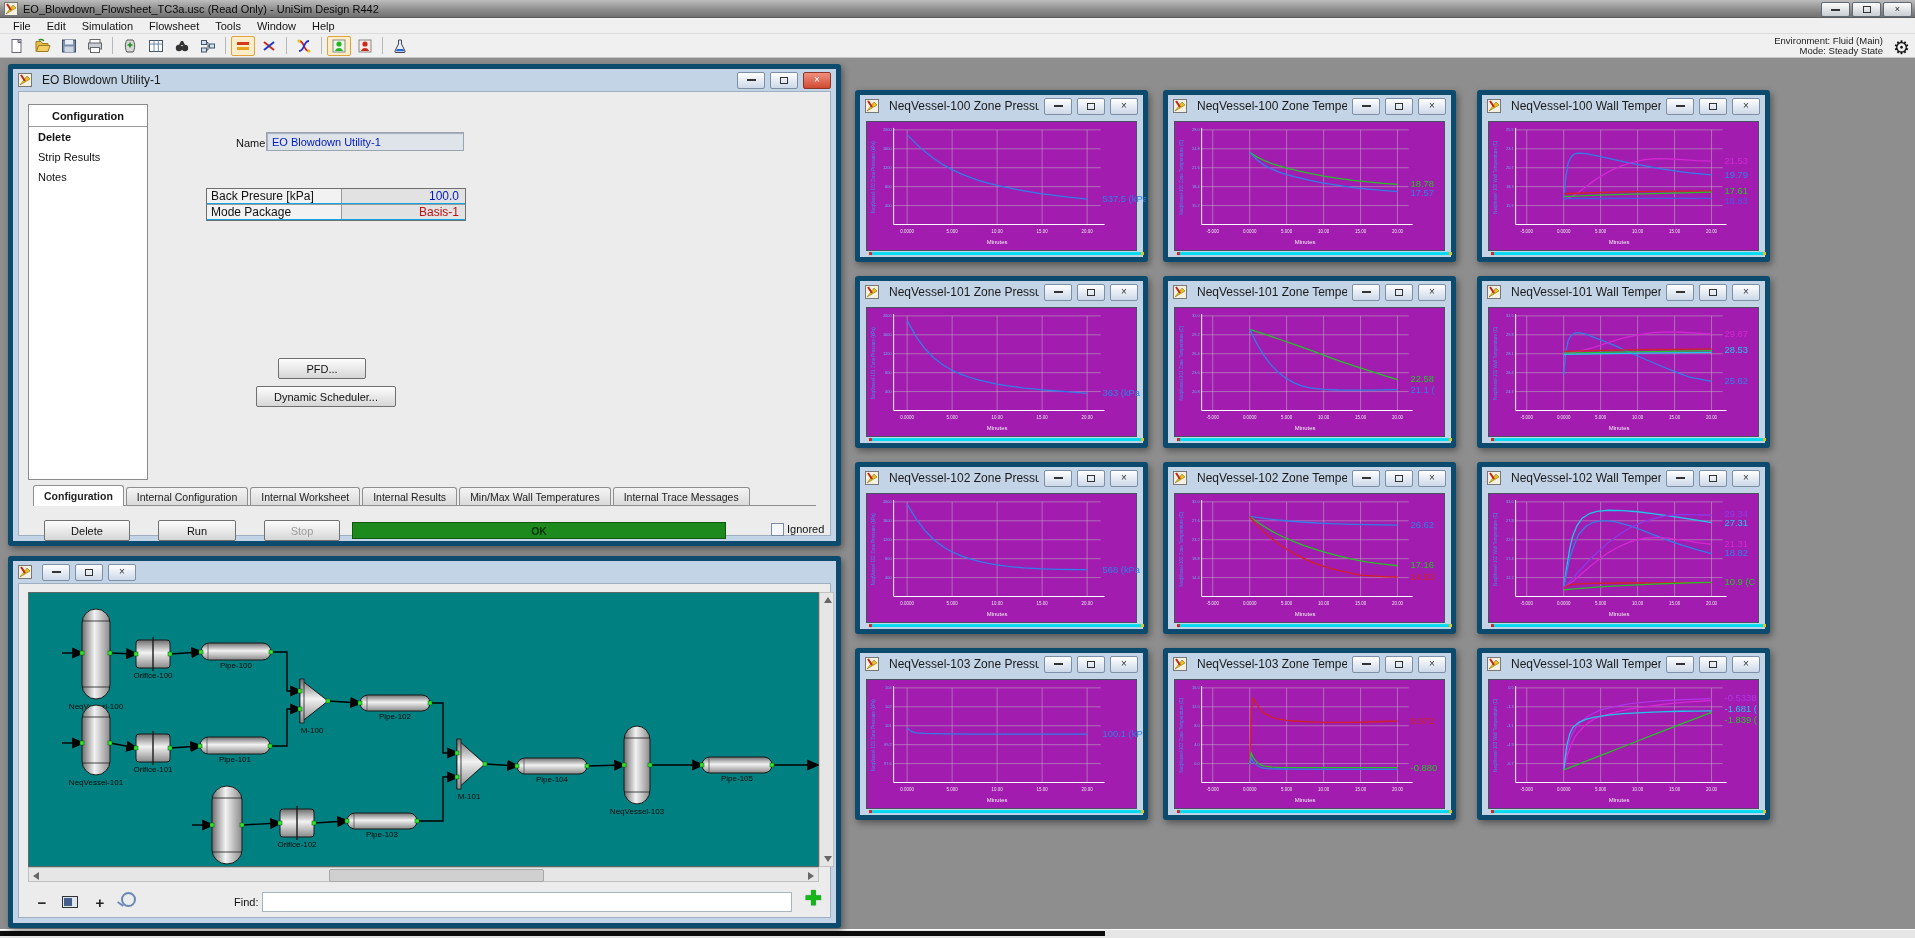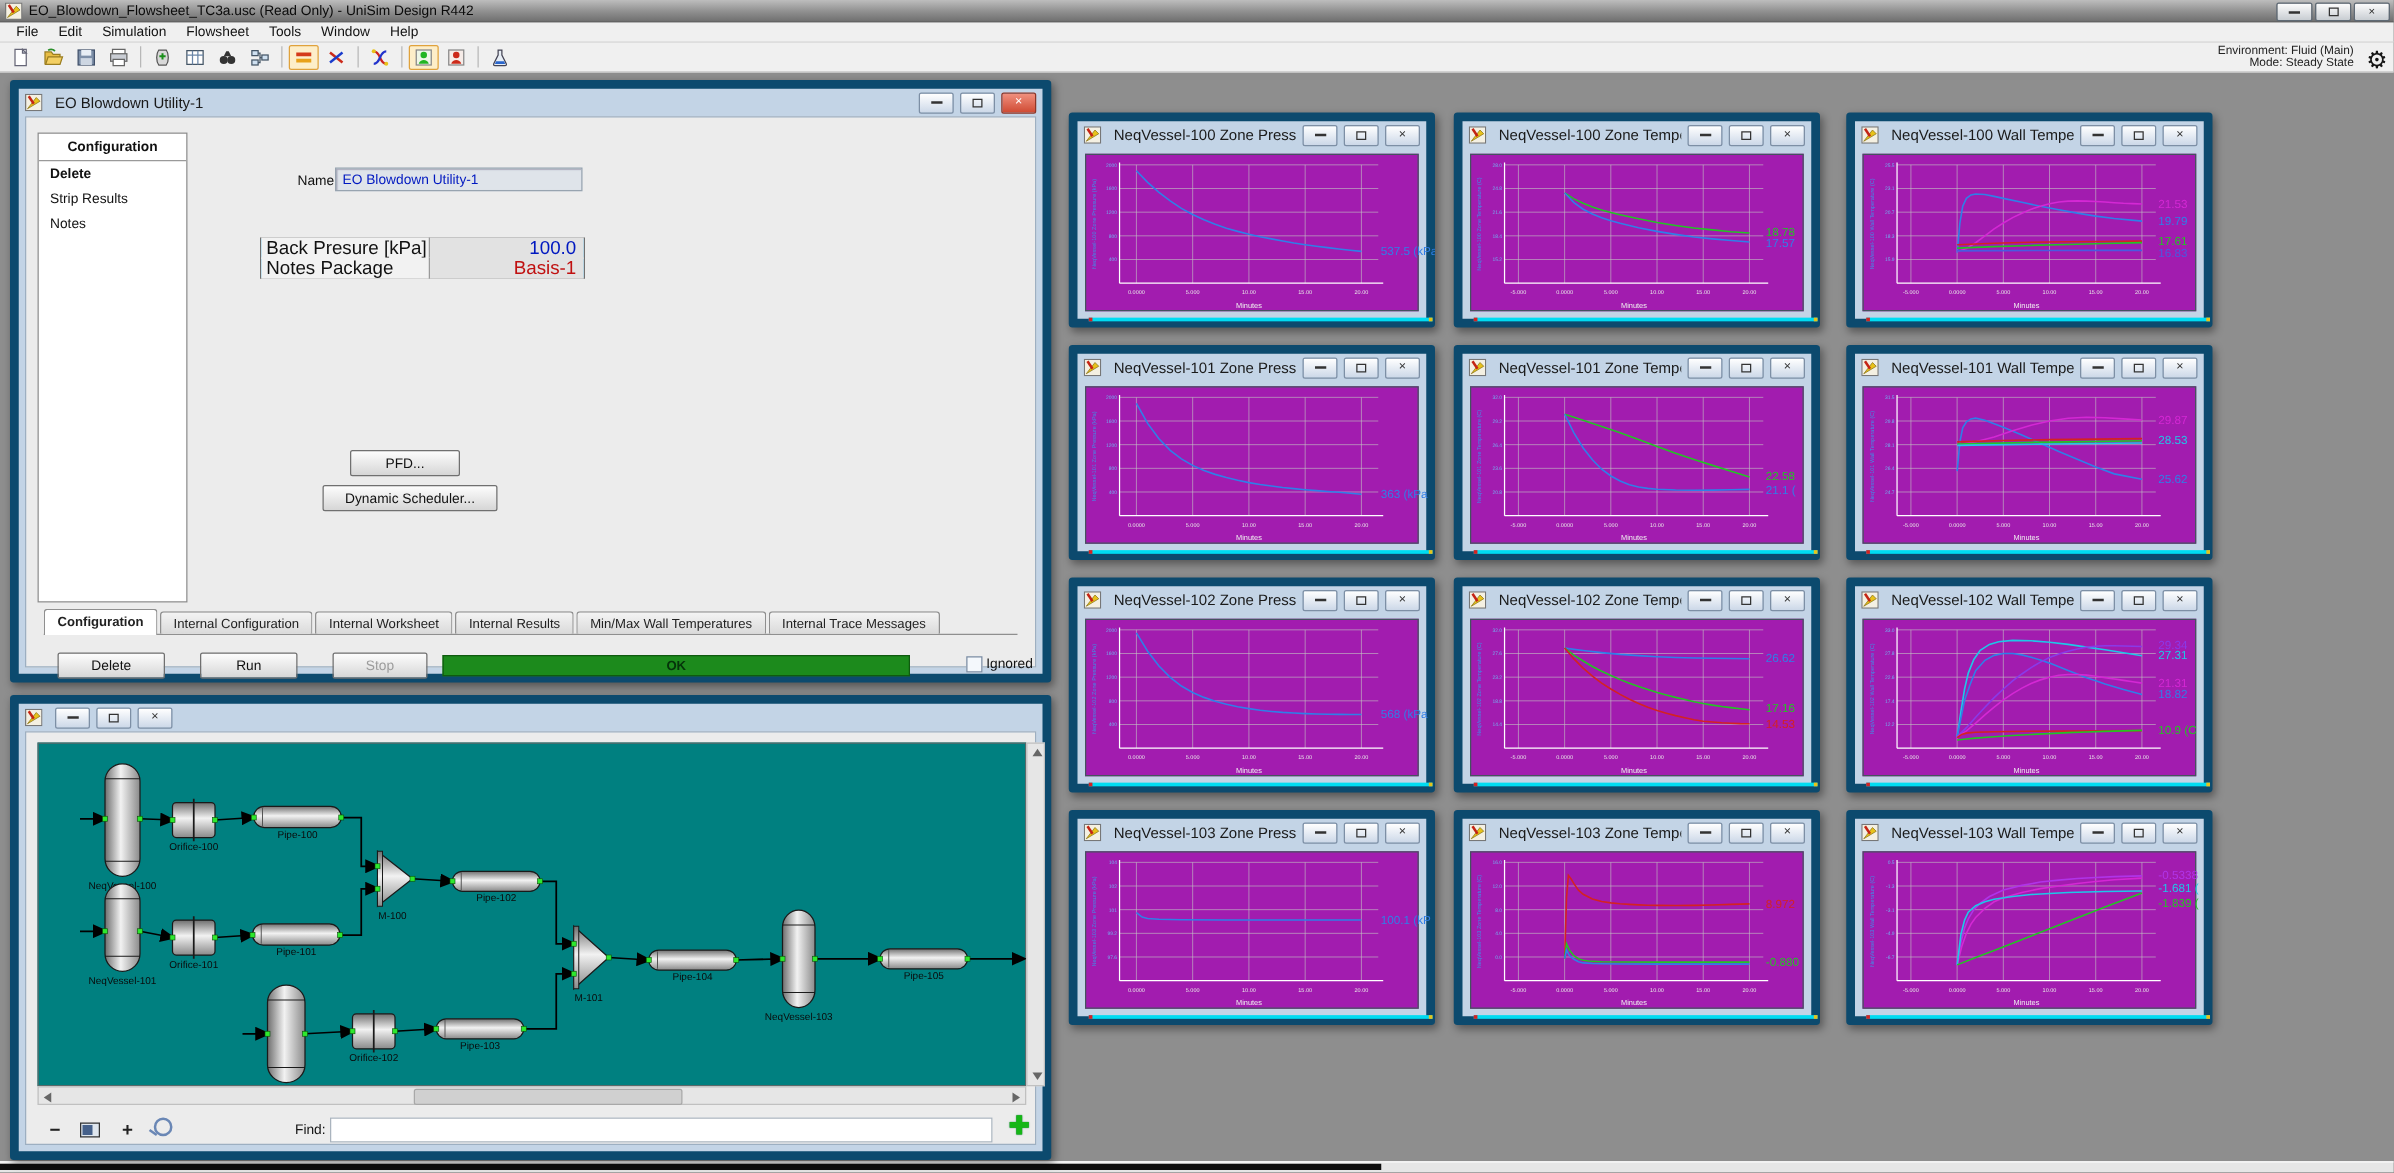--- a/index.html
+++ b/index.html
@@ -19,42 +19,42 @@
     padding-left:5px;box-sizing:border-box}
   .menu-item{padding:1px 8px;cursor:default}
   .toolbar{position:absolute;top:34px;left:0;width:100%;height:24px;background:#f0f0f0;
     border-bottom:1px solid #c6c6c6;display:flex;align-items:center;padding-left:4px;box-sizing:border-box}
   .tb-btn{width:24px;height:20px;display:flex;align-items:center;justify-content:center;margin:0 1px}
   .tb-hl{border:1px solid #e0a23c;background:#fdeec9;border-radius:2px;box-sizing:border-box}
   .tb-sep{width:1px;height:17px;background:#b8b8b8;margin:0 4px}
   .env-box{position:absolute;right:32px;top:2px;text-align:right;font-size:9.5px;color:#222;line-height:10px}
   .gear{position:absolute;right:5px;top:0;font-size:19px;color:#161616}
   
-  .win{position:absolute;background:#c3d4e6;border:7px solid #0c4a6e;border-radius:3px;
+  .win{position:absolute;background:#c3d4e6;border:5px solid #0c4a6e;border-radius:3px;
     box-shadow:2px 3px 7px rgba(0,0,0,.4);box-sizing:border-box}
   .win-title{height:22px;display:flex;align-items:center;padding:0 5px;font-size:12px;color:#1a1a1a;gap:5px}
   .win-title-text{flex:1;white-space:nowrap;overflow:hidden}
   .win-btn{width:26px;height:15px;border:1px solid #7d8fa5;border-radius:2px;flex:none;
     background:linear-gradient(#ffffff,#ccd8e8);display:flex;align-items:center;justify-content:center;
     font-size:10px;color:#333;line-height:1}
   .win-btn-red{background:linear-gradient(#f0907e,#cf4a33);color:#fff;border-color:#8d3526}
   .g-min{width:9px;height:2px;background:#333;display:inline-block}
   .g-res{width:8px;height:7px;border:1px solid #333;display:inline-block;box-sizing:border-box}
   .client{position:absolute;left:5px;right:5px;top:22px;bottom:5px;background:#ececec;border:1px solid #9dafc1}
   
   .eo-side{position:absolute;background:#fff;border:1px solid #8a8a8a;font-size:11px;color:#111}
   .eo-side-h{font-weight:bold;text-align:center;padding:5px 0 4px;border-bottom:1px solid #9a9a9a}
   .eo-side-i{padding:4px 9px}
   .eo-side-i.sel{font-weight:bold}
   .lbl{position:absolute;font-size:11px;color:#111}
   .fld{position:absolute;background:#dfe4ea;border:1px solid #98a4b0;box-shadow:inset 1px 1px 1px #aab;
     font-size:11px;display:flex;align-items:center;padding:0 5px;box-sizing:border-box}
   .v-blue{color:#0018c0}.v-red{color:#c01010}
   .ptable{position:absolute;border:1px solid #707070;background:#d8d8d8}
-  .prow{display:flex;height:15px;border-bottom:1px solid #9a9a9a;font-size:15px;align-items:center;background:#0ea5e9}
+  .prow{display:flex;height:15px;border-bottom:1px solid #9a9a9a;font-size:12px;align-items:flex-start;background:#0ea5e9}
   .prow:last-child{border-bottom:none}
   .plabel{padding-left:4px;border-right:1px solid #9a9a9a;display:flex;align-items:center;background:#f2f2f2;color:#111}
   .pval{flex:1;display:flex;align-items:center;justify-content:flex-end;padding-right:6px;background:#e2e2e2}
   .gbox{position:absolute;border:1px solid #9a9a9a;border-radius:2px}
   .gbox-legend{position:absolute;top:-7px;left:8px;background:#ececec;padding:0 4px;font-size:10.5px;color:#222}
   .btn{position:absolute;border:1px solid #707070;border-radius:2px;background:linear-gradient(#fdfdfd,#d6d6d6);
     font-size:11px;display:flex;align-items:center;justify-content:center;color:#111}
   .btn-dis{color:#9c9c9c}
   .tabs{position:absolute;display:flex;align-items:flex-end;gap:2px;border-bottom:1px solid #8f8f8f}
   .tab{height:17px;padding:0 10px;border:1px solid #8f8f8f;border-bottom:none;border-radius:3px 3px 0 0;
@@ -252,21 +252,21 @@
         </div>
     </div>
     <span class="lbl" style="left:217px;top:45px">Name</span>
     <span class="fld v-blue" style="left:247px;top:40px;width:198px;height:19px">EO Blowdown Utility-1</span>
     <div class="ptable" style="left:187px;top:96px;width:258px" id="eo-props">
         <div class="prow">
           <span class="plabel" style="width: 130px;">Back Presure [kPa]</span>
           <span class="pval v-blue">100.0</span>
         </div>
         <div class="prow">
-          <span class="plabel" style="width: 130px;">Notes Package</span>
+          <span class="plabel" style="width: 130px;">Mode Package</span>
           <span class="pval v-red">Basis-1</span>
         </div>
       </div>
     <div class="btn" style="left:259px;top:266px;width:86px;height:19px">PFD...</div>
     <div class="btn" style="left:237px;top:294px;width:138px;height:19px">Dynamic Scheduler...</div>
     <div class="tabs" style="left:14px;right:14px;top:392px;height:21px" id="eo-tabs">
         <div class="tab active">Configuration</div>
         <div class="tab">Internal Configuration</div>
         <div class="tab">Internal Worksheet</div>
         <div class="tab">Internal Results</div>

